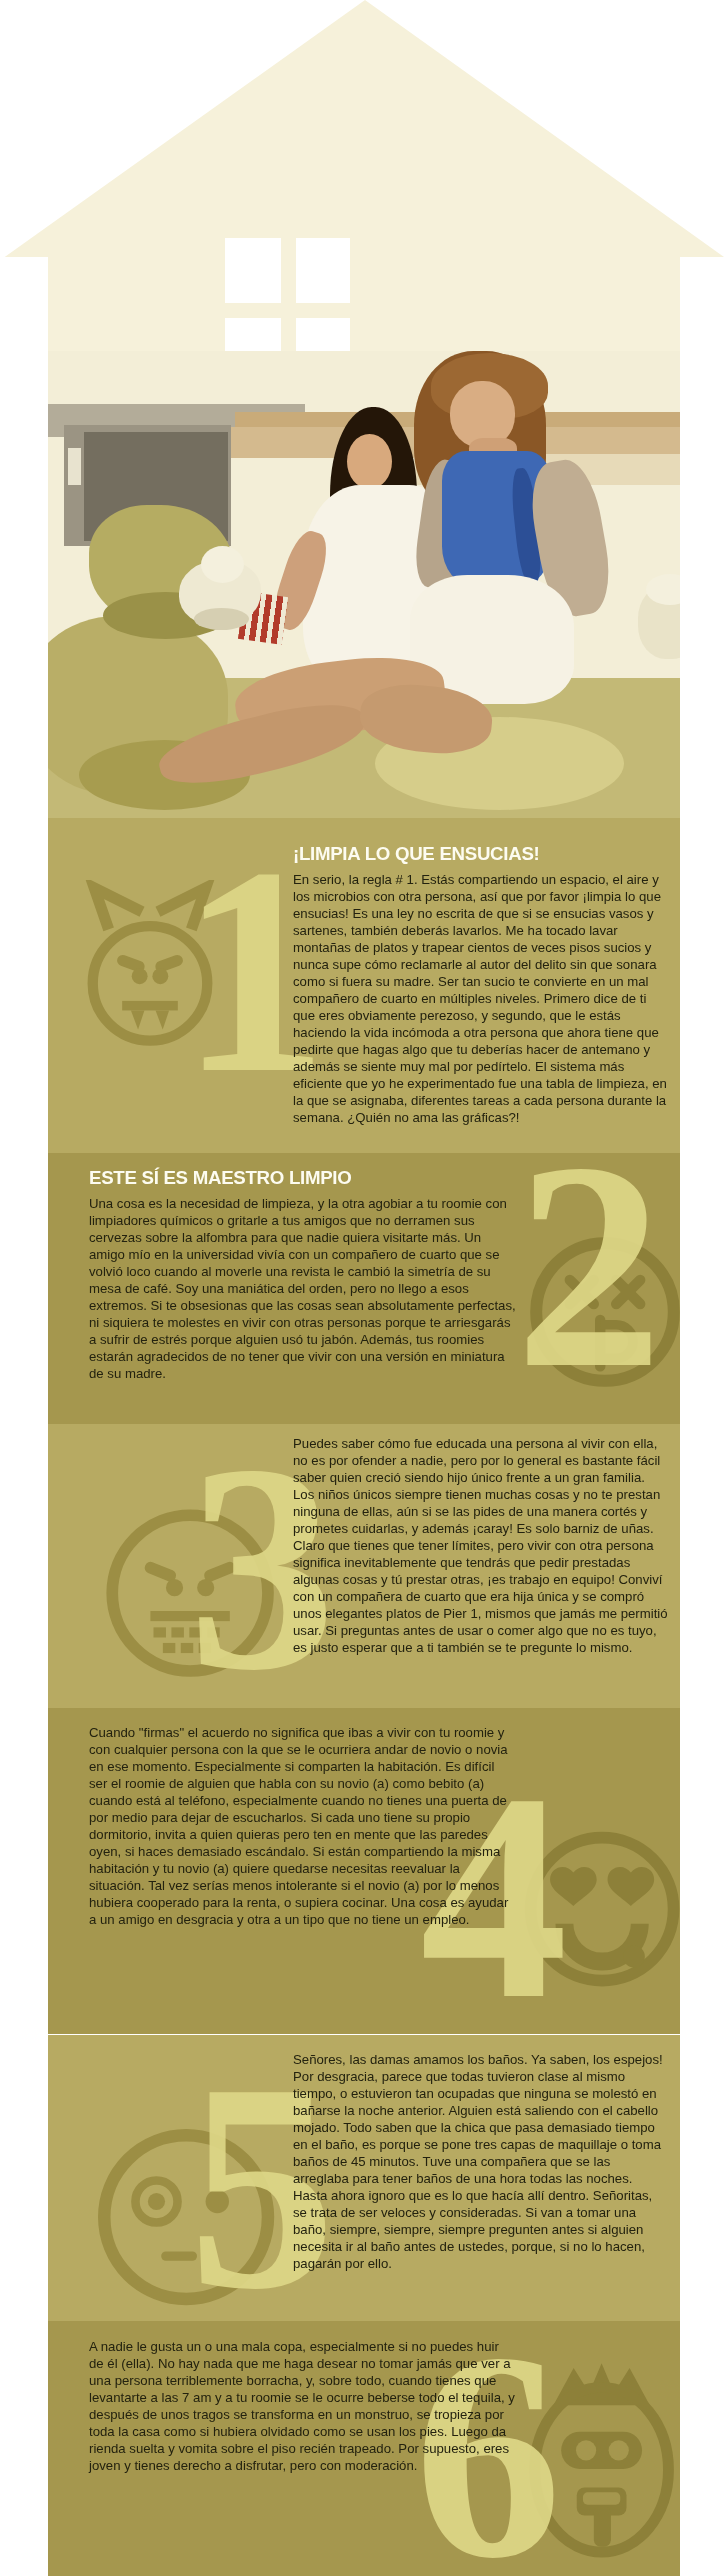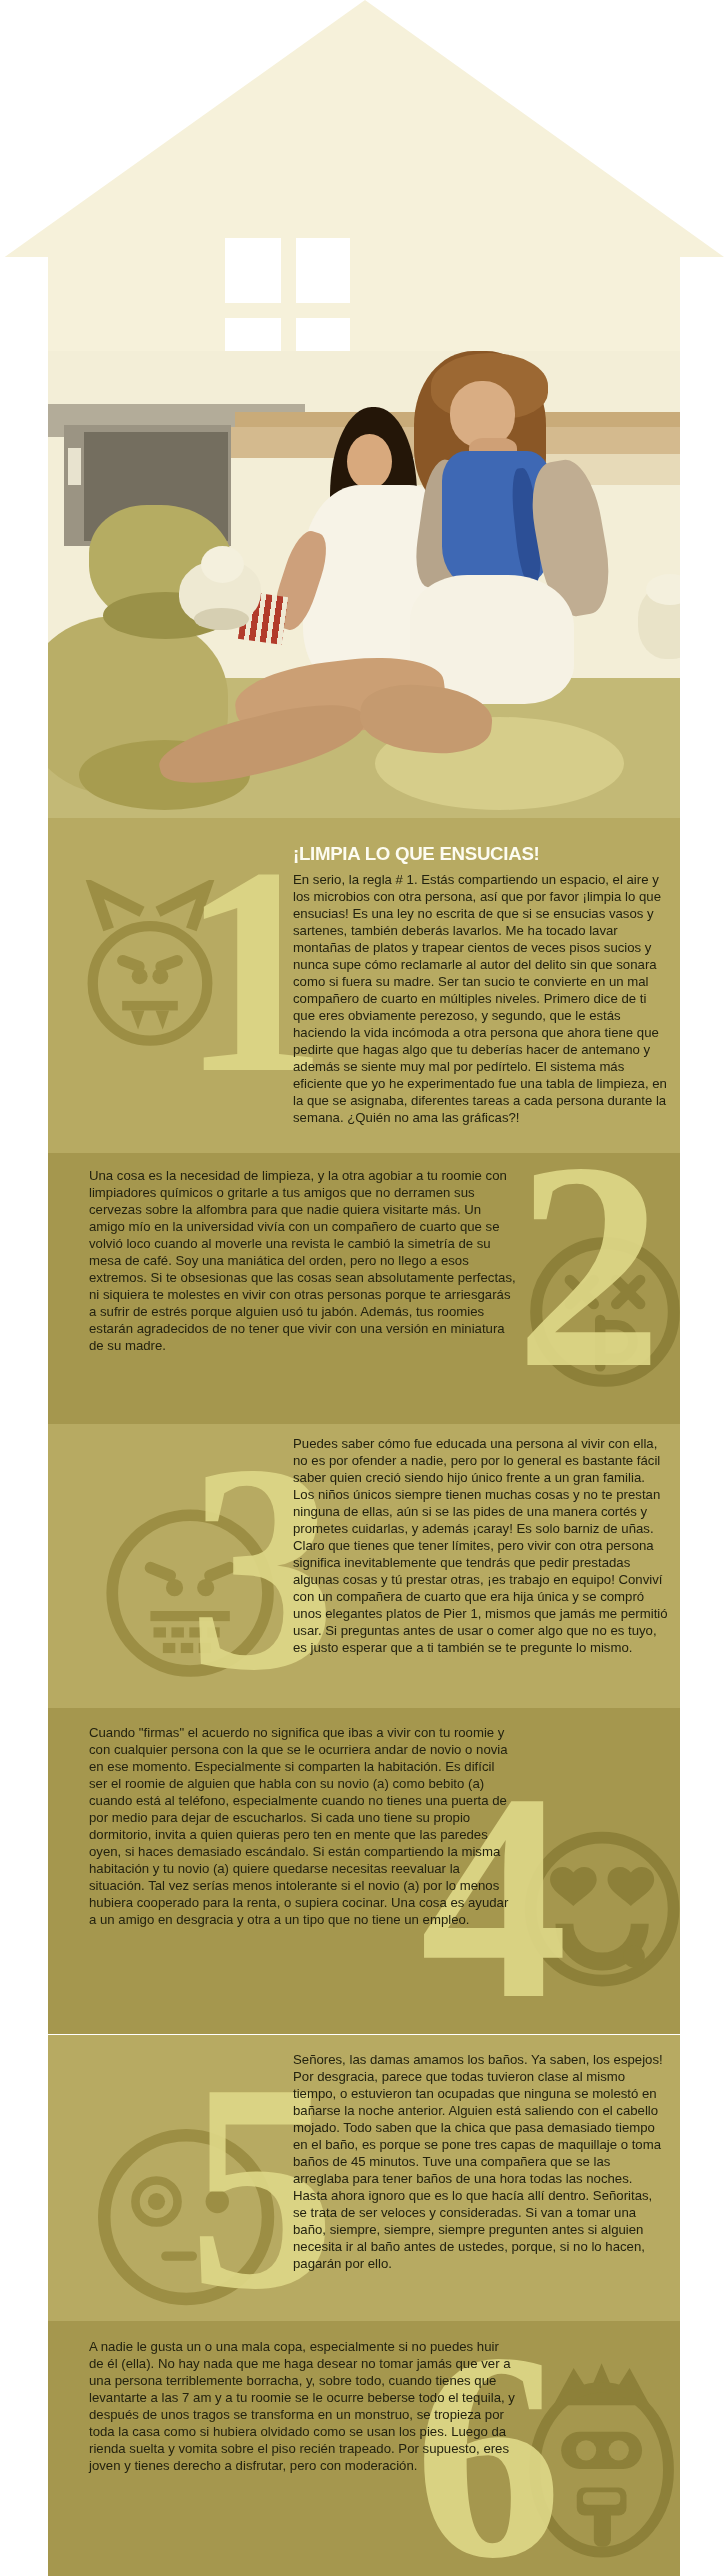--- a/index.html
+++ b/index.html
@@ -118,20 +118,21 @@
             <line x1="86" y1="60" x2="56" y2="90"></line>
           <line x1="114" y1="60" x2="144" y2="90"></line>
             <line x1="144" y1="60" x2="114" y2="90"></line>
         </g>
         <path d="M94 110 v58" stroke="currentColor" stroke-width="13" stroke-linecap="round" fill="none"></path>
         <path d="M94 116 h20 a21 21 0 0 1 0 42 h-20" fill="none" stroke="currentColor" stroke-width="12"></path>
       </svg>
     </span>
     <span class="bignum" style="left:467px;top:-9.3px;">2</span>
     <div class="copy left-copy" style="top:14px;">
+      <h2>ESTE SÍ ES MAESTRO LIMPIO</h2>
       <p>Una cosa es la necesidad de limpieza, y la otra agobiar a tu roomie con limpiadores químicos o gritarle a tus amigos que no derramen sus cervezas sobre la alfombra para que nadie quiera visitarte más. Un amigo mío en la universidad vivía con un compañero de cuarto que se volvió loco cuando al moverle una revista le cambió la simetría de su mesa de café. Soy una maniática del orden, pero no llego a esos extremos. Si te obsesionas que las cosas sean absolutamente perfectas, ni siquiera te molestes en vivir con otras personas porque te arriesgarás a sufrir de estrés porque alguien usó tu jabón. Además, tus roomies estarán agradecidos de no tener que vivir con una versión en miniatura de su madre.</p>
     </div>
   </section>
 
   <section class="band light" style="top:1424px;height:284px;">
     <span class="icon" style="left:51px;top:78px;">
       <svg width="183" height="183" viewBox="0 0 235 235" fill="currentColor">
         <circle cx="117" cy="117" r="100" fill="none" stroke="currentColor" stroke-width="15"></circle>
         <g>
           <rect x="58" y="82" width="42" height="15" rx="7" transform="rotate(22 79 89)"></rect>

